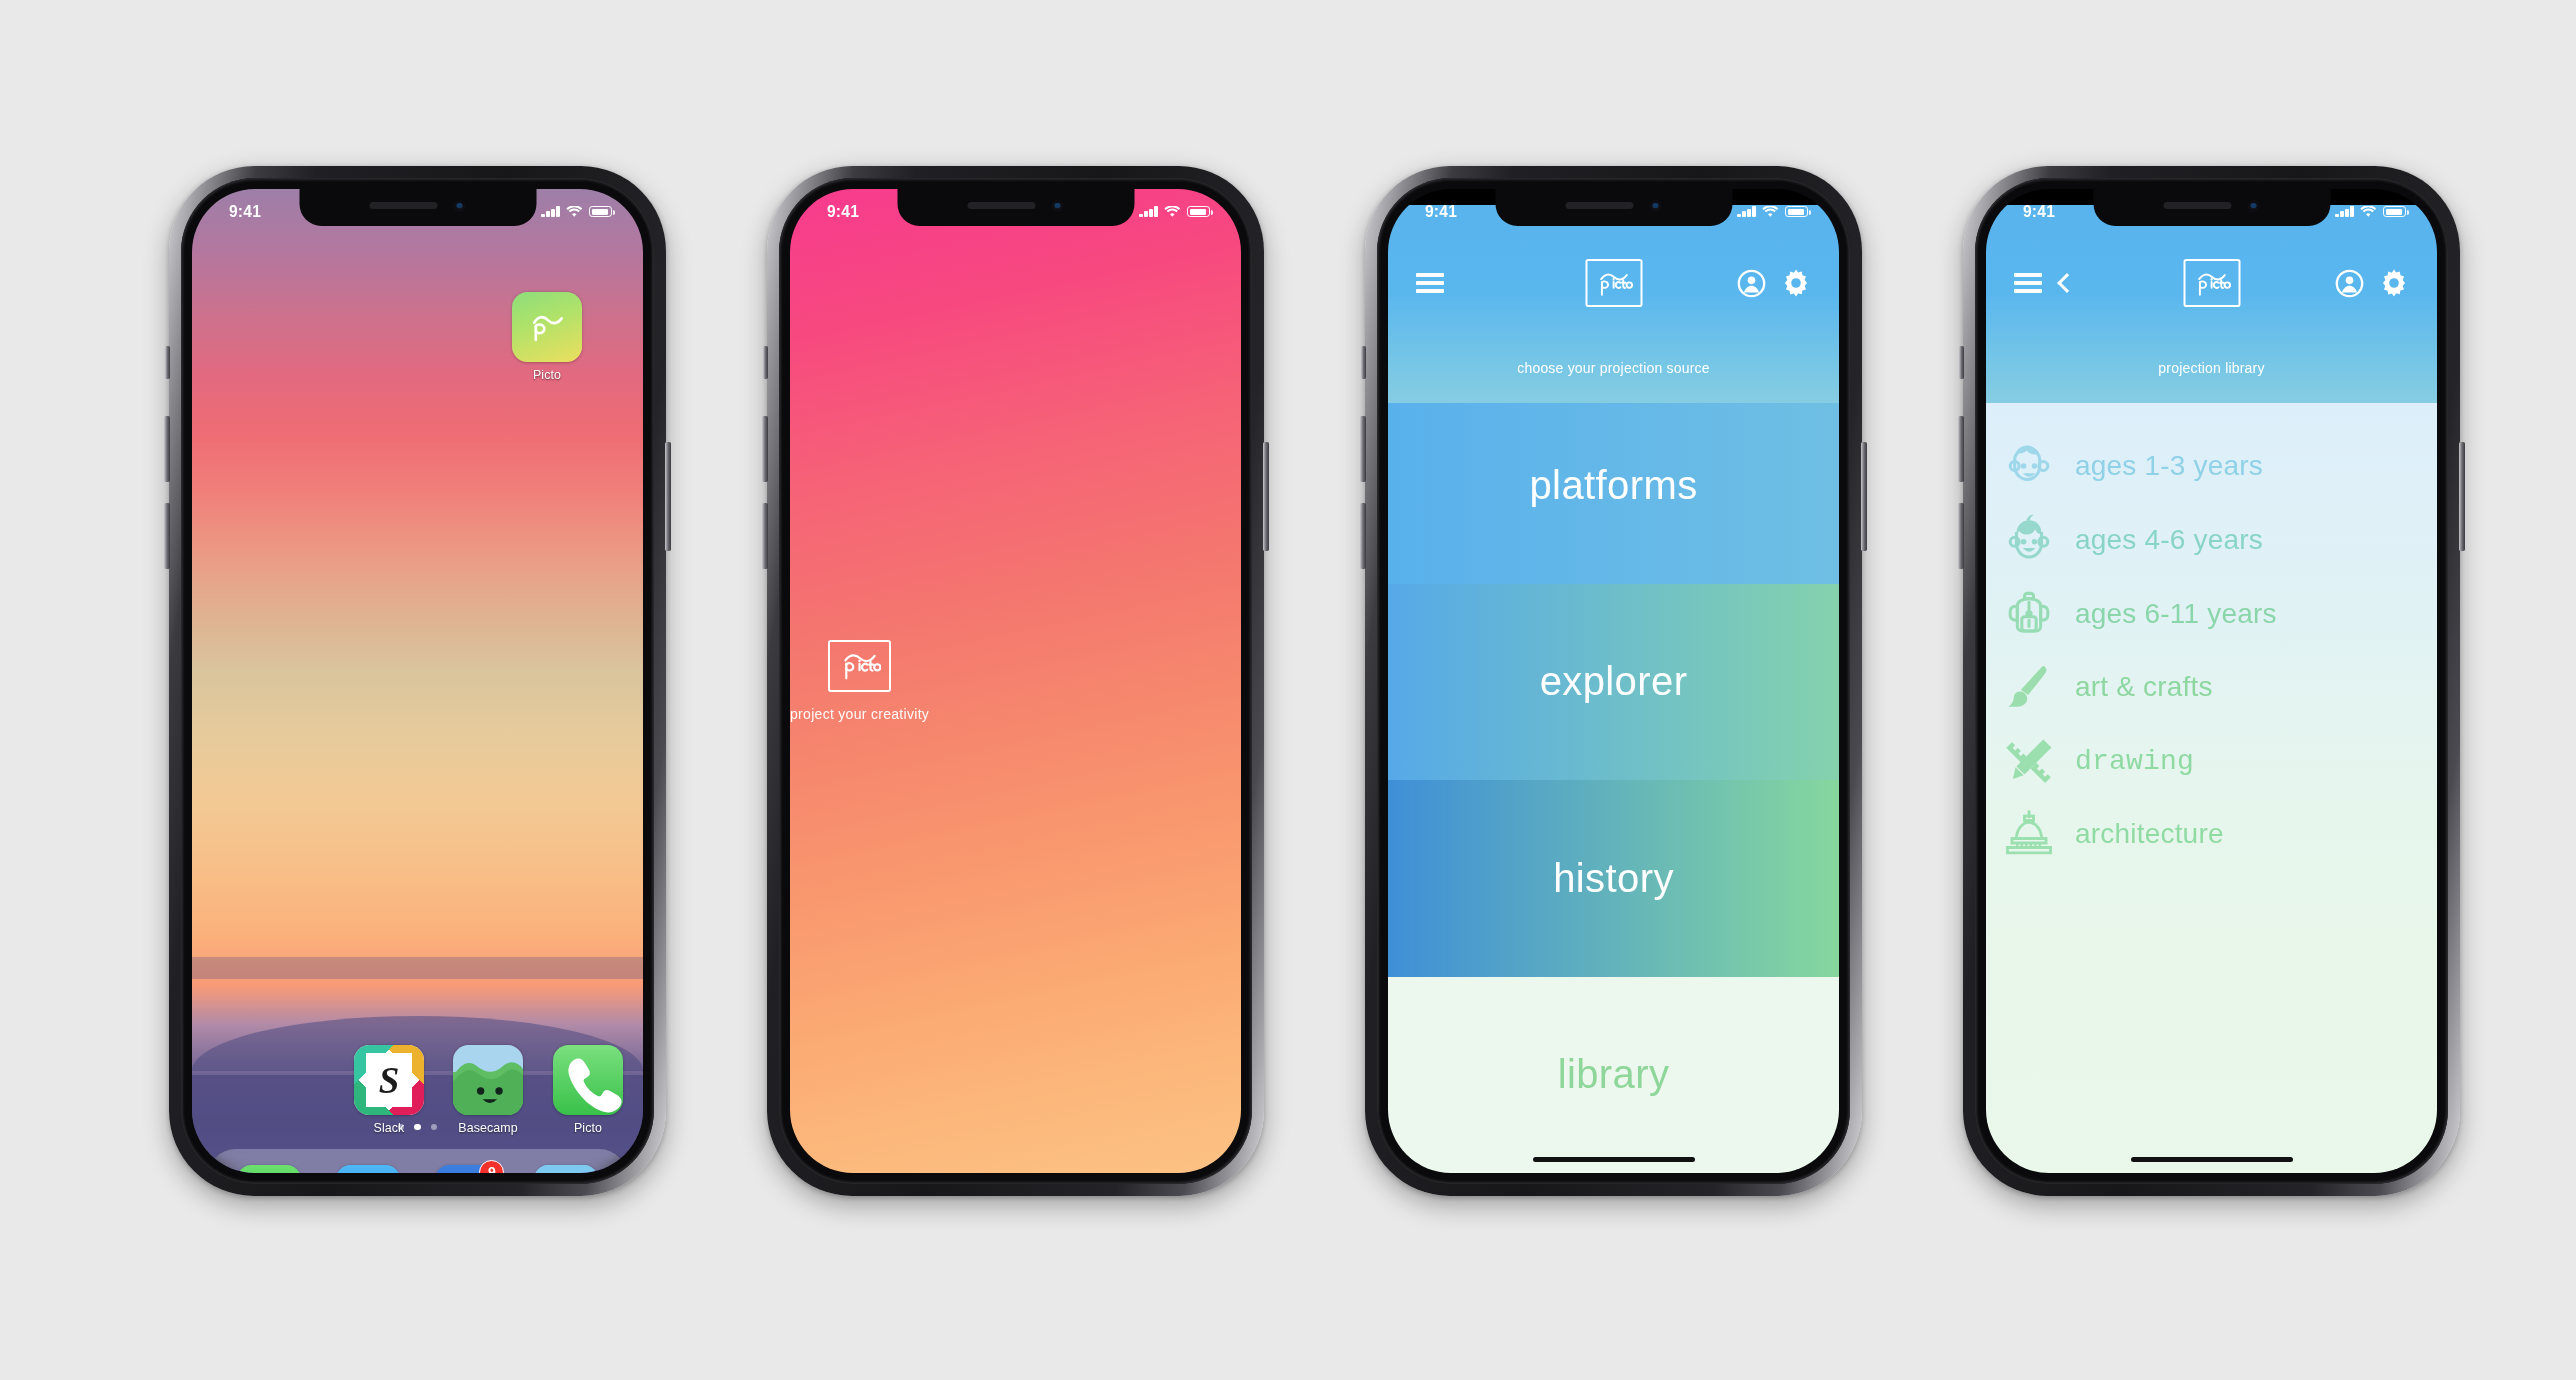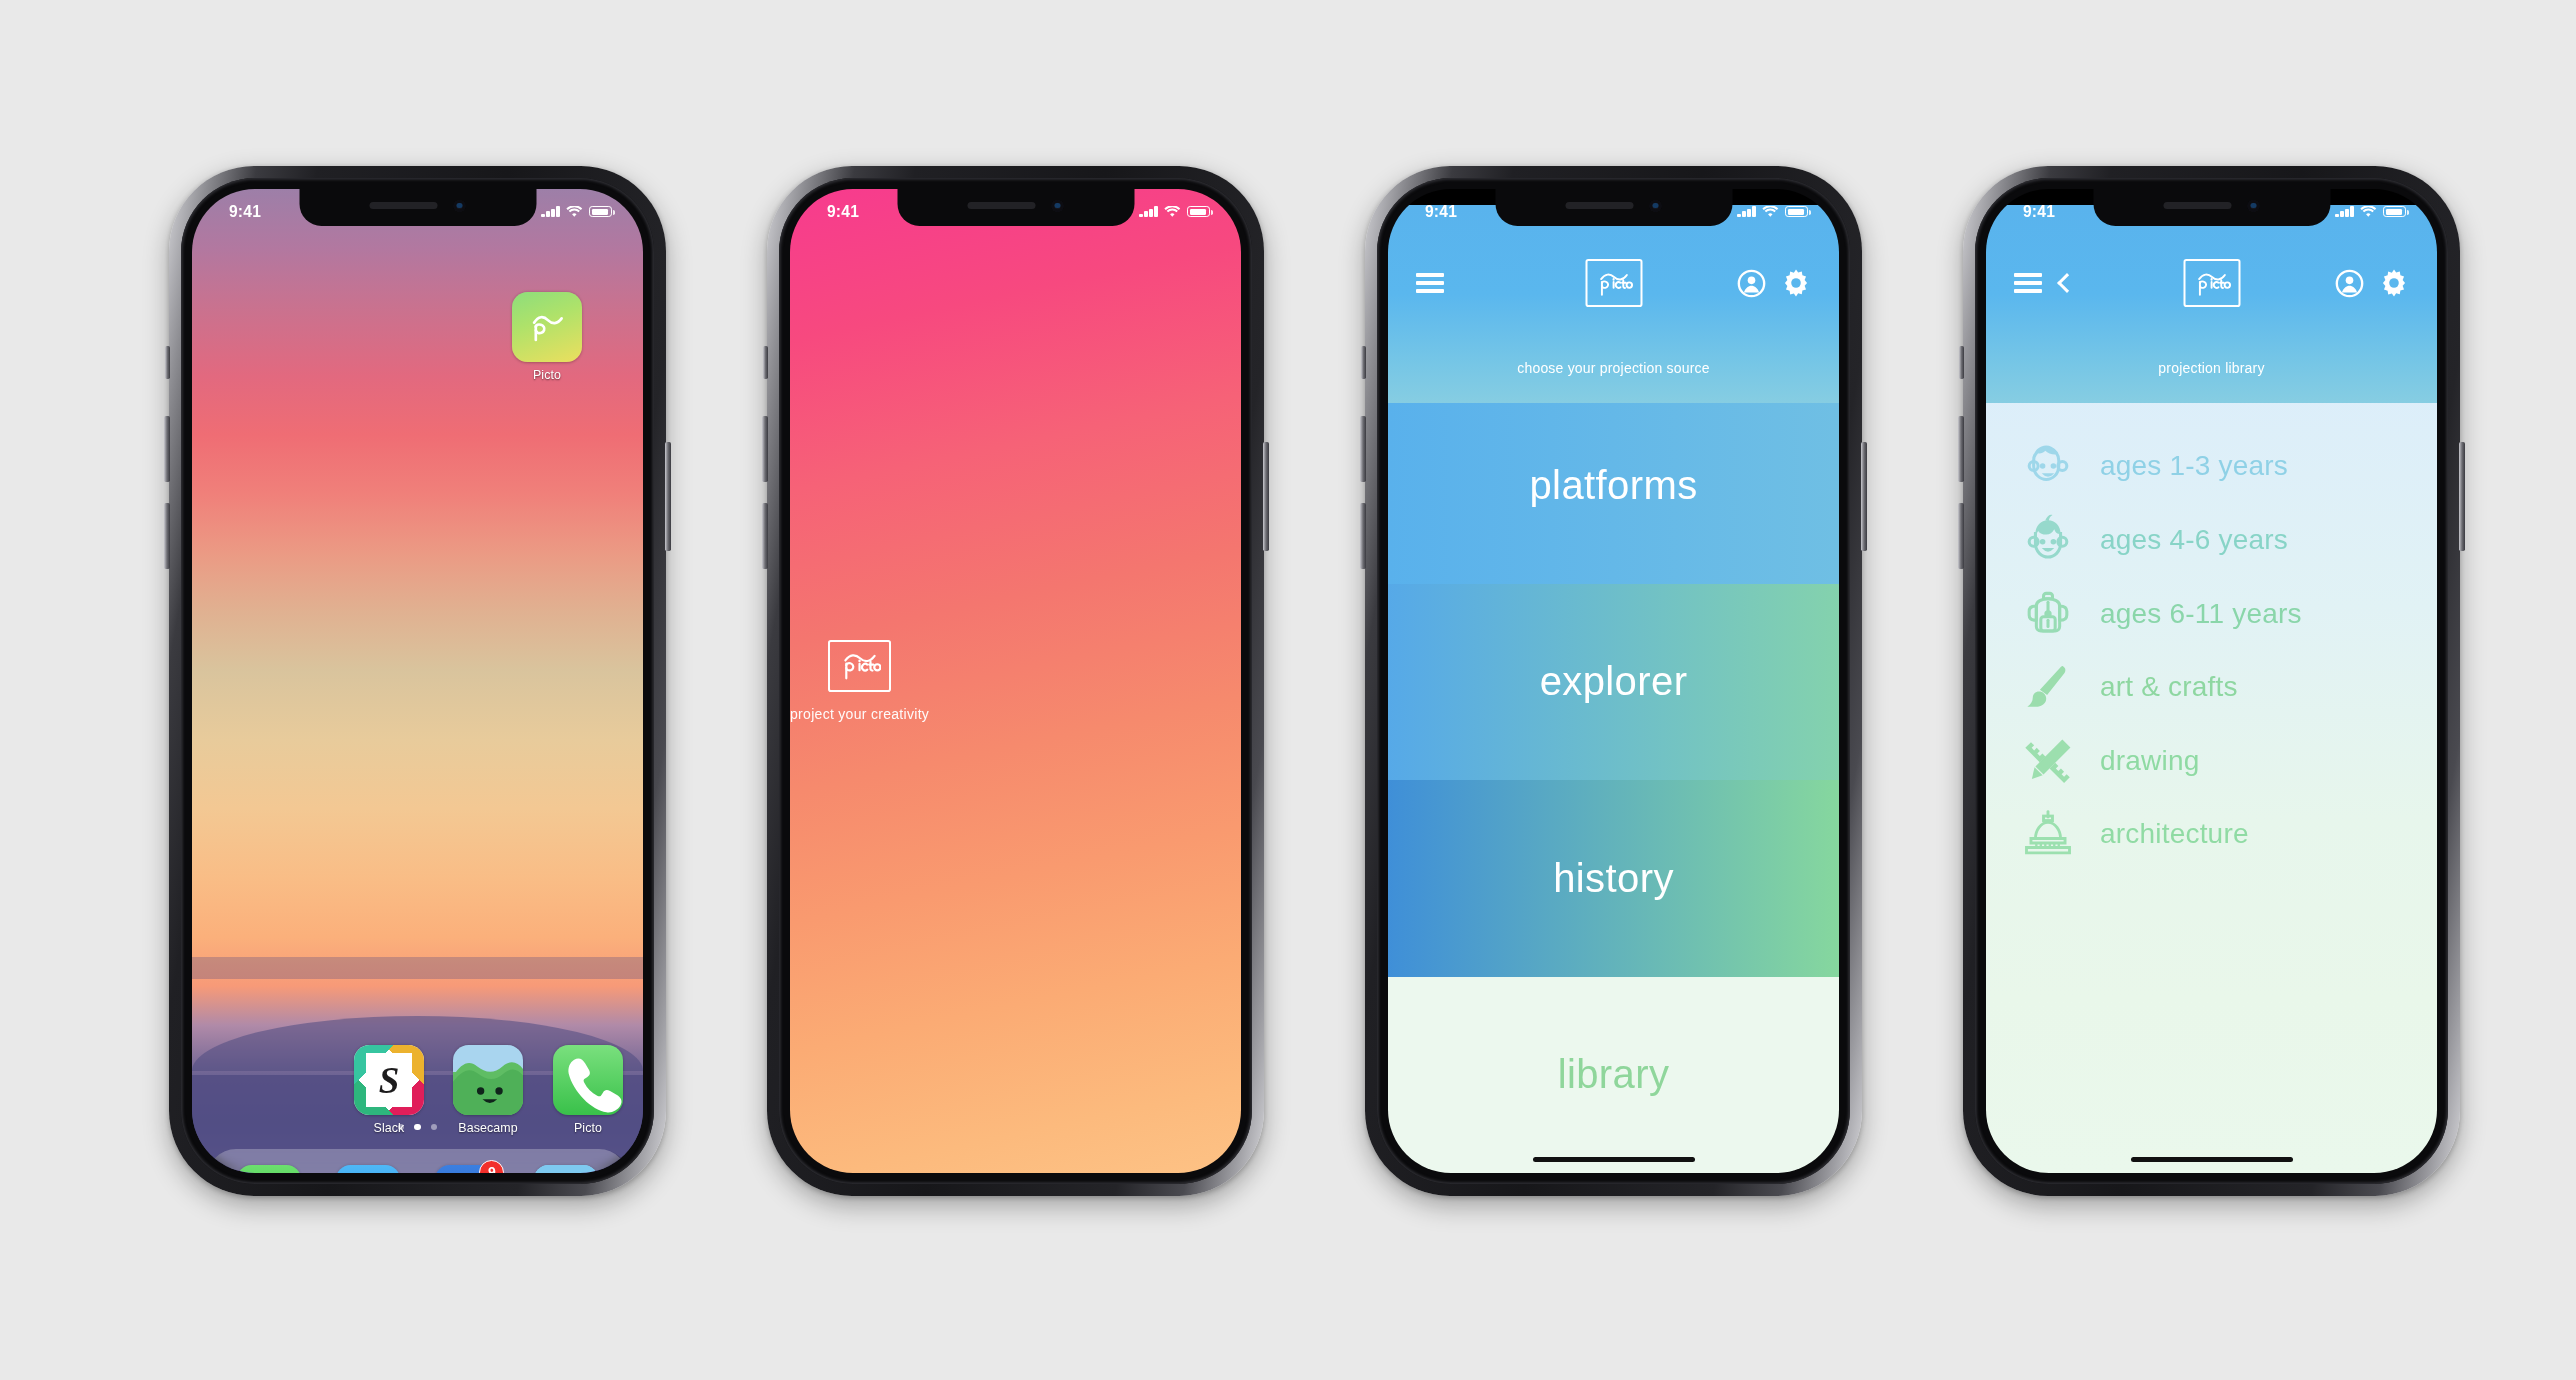--- a/index.html
+++ b/index.html
@@ -141,21 +141,21 @@
   .hdr-sub{position:absolute;top:155px;left:0;right:0;text-align:center;color:#fff;
            font-size:14px;letter-spacing:0.2px;}
   .srclist{position:absolute;top:198px;left:0;right:0;bottom:0;z-index:5;display:flex;flex-direction:column;}
   .srcrow{flex:1;display:flex;align-items:center;justify-content:center;}
   .srcrow span{font-size:40px;color:#fff;font-weight:300;letter-spacing:0.4px;}
   .srcrow.lib span{color:#8fd69b;}
 
   
   .libbg{position:absolute;top:198px;left:0;right:0;bottom:0;z-index:5;
     background:linear-gradient(180deg,#dceefa 0%,#e1f2f5 28%,#e7f6ec 55%,#e9f7ea 78%,#eaf8ec 100%);}
-  .librow{position:absolute;left:0;right:0;height:74px;display:flex;align-items:center;padding-left:35px;gap:26px;}
+  .librow{position:absolute;left:0;right:0;height:74px;display:flex;align-items:center;padding-left:16px;gap:20px;}
   .librow .ic{width:53px;height:53px;flex:0 0 53px;display:flex;align-items:center;justify-content:center;}
   .librow .txt{font-size:28px;font-weight:300;letter-spacing:0.2px;white-space:nowrap;}
 </style>
 </head>
 <body>
 
 <div class="stage">
 
   <div class="phone" style="left:169px; top:166px;">
     <div class="btn-side btn-mute"></div>
@@ -515,21 +515,21 @@
             <div class="ic">
               <svg viewBox="0 0 58 58" width="52" height="52">
                 <g fill="#9cdfae">
                   <path d="M45 5 l9 9 -30 30 -9-9Z"></path>
                   <path d="M14 36 l9 9 -12 4Z"></path>
                   <path d="M11 8 l9 0 0 5 -4 0 0 4 4 0 0 5 -4 0 0 4 4 0 0 5 -9 0Z" transform="rotate(-45 15 20)"></path>
                   <path d="M38 31 l9 0 0 5 -4 0 0 4 4 0 0 5 -4 0 0 4 4 0 0 5 -9 0Z" transform="rotate(-45 42 43)"></path>
                 </g>
               </svg>
             </div>
-            <div class="txt" style="color:#8fdaa3;">drawing</div>
+            <div class="txt" style="color:#8fdaa3;font-family:Liberation Mono, monospace;">drawing</div>
           </div>
 
           <div class="librow" style="top:410px;">
             <div class="ic">
               <svg viewBox="0 0 58 58" width="52" height="52" fill="none" stroke="#9ce0af" stroke-width="3.2">
                 <path d="M29 4 v6" stroke-linecap="round"></path>
                 <rect x="24" y="9" width="10" height="5"></rect>
                 <path d="M15 34 c0-9 6-18 14-18 s14 9 14 18Z" stroke-linejoin="round"></path>
                 <path d="M10 34 h38 v5 H10Z"></path>
                 <path d="M5 44 h48 v6 H5Z"></path>

